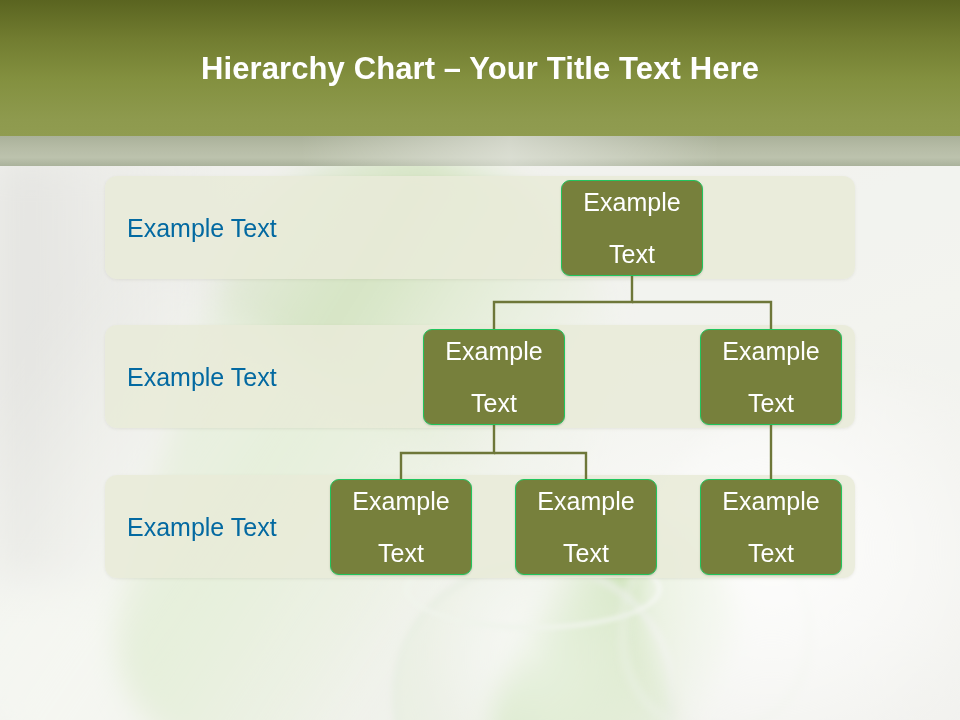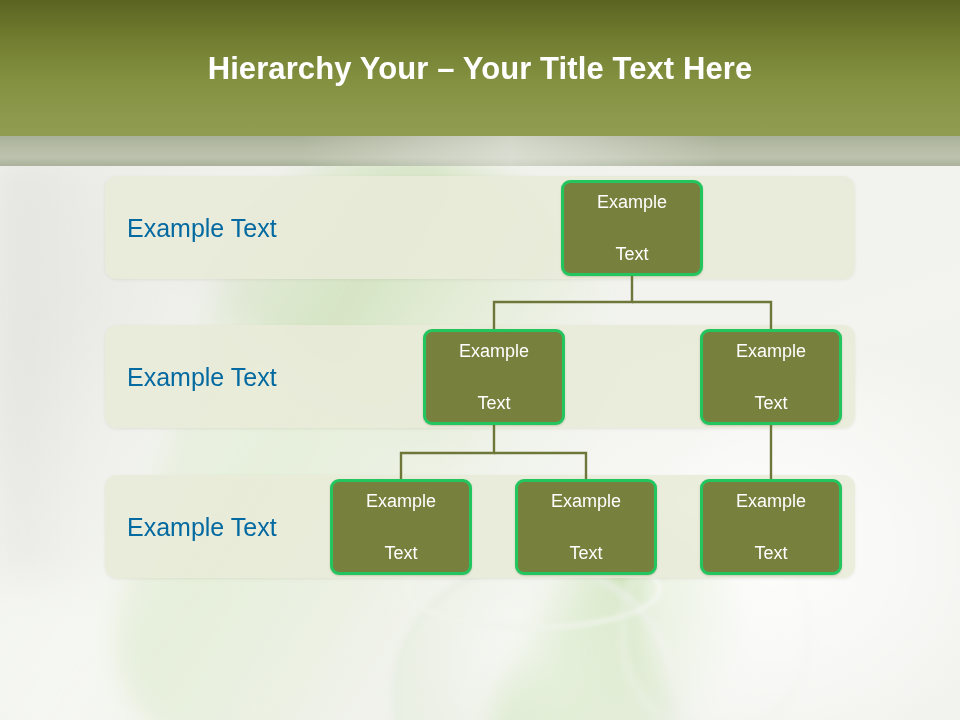--- a/index.html
+++ b/index.html
@@ -175,24 +175,24 @@
     pointer-events: none;
   }
 
   
   .node {
     position: absolute;
     width: 142px;
     height: 96px;
     box-sizing: border-box;
     background: #77803c;
-    border: 3px solid #22c55e;
+    border: 1px solid #22c55e;
     border-radius: 9px;
     color: #ffffff;
-    font-size: 18px;
+    font-size: 25px;
     line-height: 26px;
     text-align: center;
     display: flex;
     align-items: center;
     justify-content: center;
     box-shadow: 0 1px 2px rgba(90,95,60,0.25);
   }
   .node span { display: block; padding: 0 6px; }
 
   #n-root { left: 561px; top: 180px; }
@@ -215,21 +215,21 @@
     <div class="bg-glass"></div>
     <div class="bg-glass-rim"></div>
     <div class="bg-glass2"></div>
     <div class="bg-sheen-a"></div>
     <div class="bg-sheen-b"></div>
     <div class="bg-veil"></div>
   </div>
 
   <div class="header">
     <div class="header-title">
-      <span class="t-bold">Hierarchy Your –</span><span class="t-reg"> Your Title Text Here</span>
+      <span class="t-bold">Hierarchy Chart –</span><span class="t-reg"> Your Title Text Here</span>
     </div>
   </div>
   <div class="header-band"></div>
 
   <div class="row-band" id="band1">
     <div class="row-label">Example Text</div>
   </div>
   <div class="row-band" id="band2">
     <div class="row-label">Example Text</div>
   </div>

